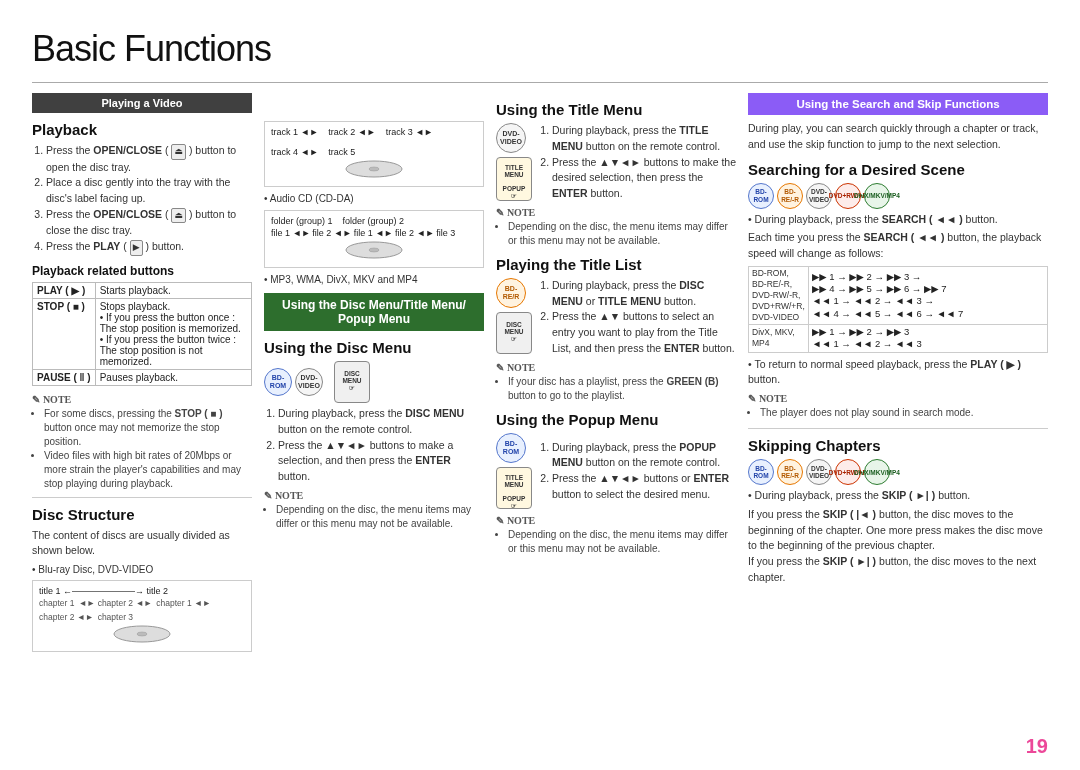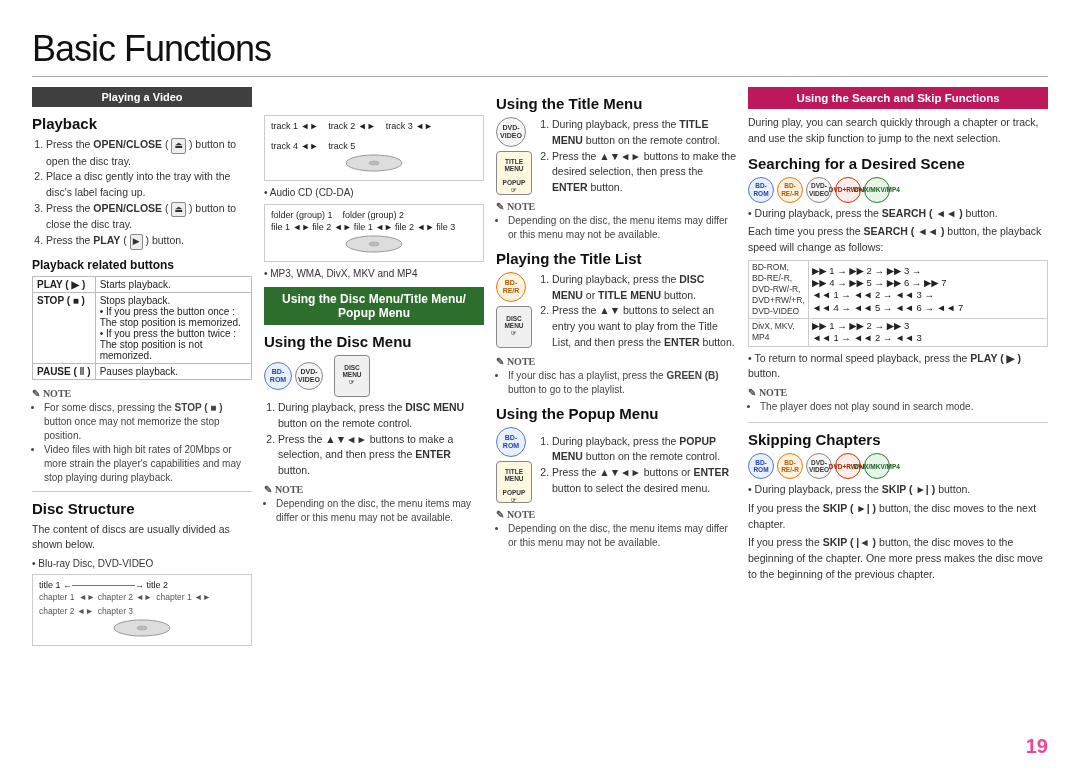--- a/index.html
+++ b/index.html
@@ -23,21 +23,21 @@
     }
 
     
     .page-title {
       font-size: 36px;
       font-weight: 300;
       letter-spacing: -1px;
       color: #111;
       margin-bottom: 10px;
       border-bottom: 1px solid #aaa;
-      padding-bottom: 6px;
+      padding-bottom: 12px;
     }
 
     
     .main-content {
       display: flex;
       flex: 1;
       gap: 12px;
     }
 
     
@@ -61,21 +61,21 @@
     .section-header-black {
       background: #404040;
       color: #fff;
       font-size: 11px;
       font-weight: bold;
       text-align: center;
       padding: 4px 16px;
       margin-bottom: 6px;
     }
     .section-header-dark {
-      background: #be185d;
+      background: #8b5cf6;
       color: #fff;
       font-size: 11.5px;
       font-weight: bold;
       text-align: center;
       padding: 5px 8px;
       margin-bottom: 6px;
     }
 
     .section-title {
       font-size: 15px;
@@ -554,22 +554,22 @@
       <div class="section-block">
         <div class="section-title">Skipping Chapters</div>
         <div class="icon-row">
           <div class="disc-icon blu" style="width:26px;height:26px;font-size:6.5px;">BD-<br>ROM</div>
           <div class="disc-icon orange" style="width:26px;height:26px;font-size:6.5px;">BD-RE/-R</div>
           <div class="disc-icon" style="width:26px;height:26px;font-size:6.5px;">DVD-VIDEO</div>
           <div class="disc-icon red" style="width:26px;height:26px;font-size:6.5px;">DVD+RW/+R</div>
           <div class="disc-icon green" style="width:26px;height:26px;font-size:6.5px;">DivX/MKV/MP4</div>
         </div>
         <p style="margin: 3px 0;">• During playback, press the <strong>SKIP ( ►| )</strong> button.</p>
+        <p>If you press the <strong>SKIP ( |◄ )</strong> button, the disc moves to the beginning of the chapter. One more press makes the disc move to the beginning of the previous chapter.</p>
         <p style="margin-bottom:3px;">If you press the <strong>SKIP ( ►| )</strong> button, the disc moves to the next chapter.</p>
-        <p>If you press the <strong>SKIP ( |◄ )</strong> button, the disc moves to the beginning of the chapter. One more press makes the disc move to the beginning of the previous chapter.</p>
       </div>
     </div>
 
   </div>
 
   <div class="page-number">19</div>
 
 </div>
 
 </body></html>

